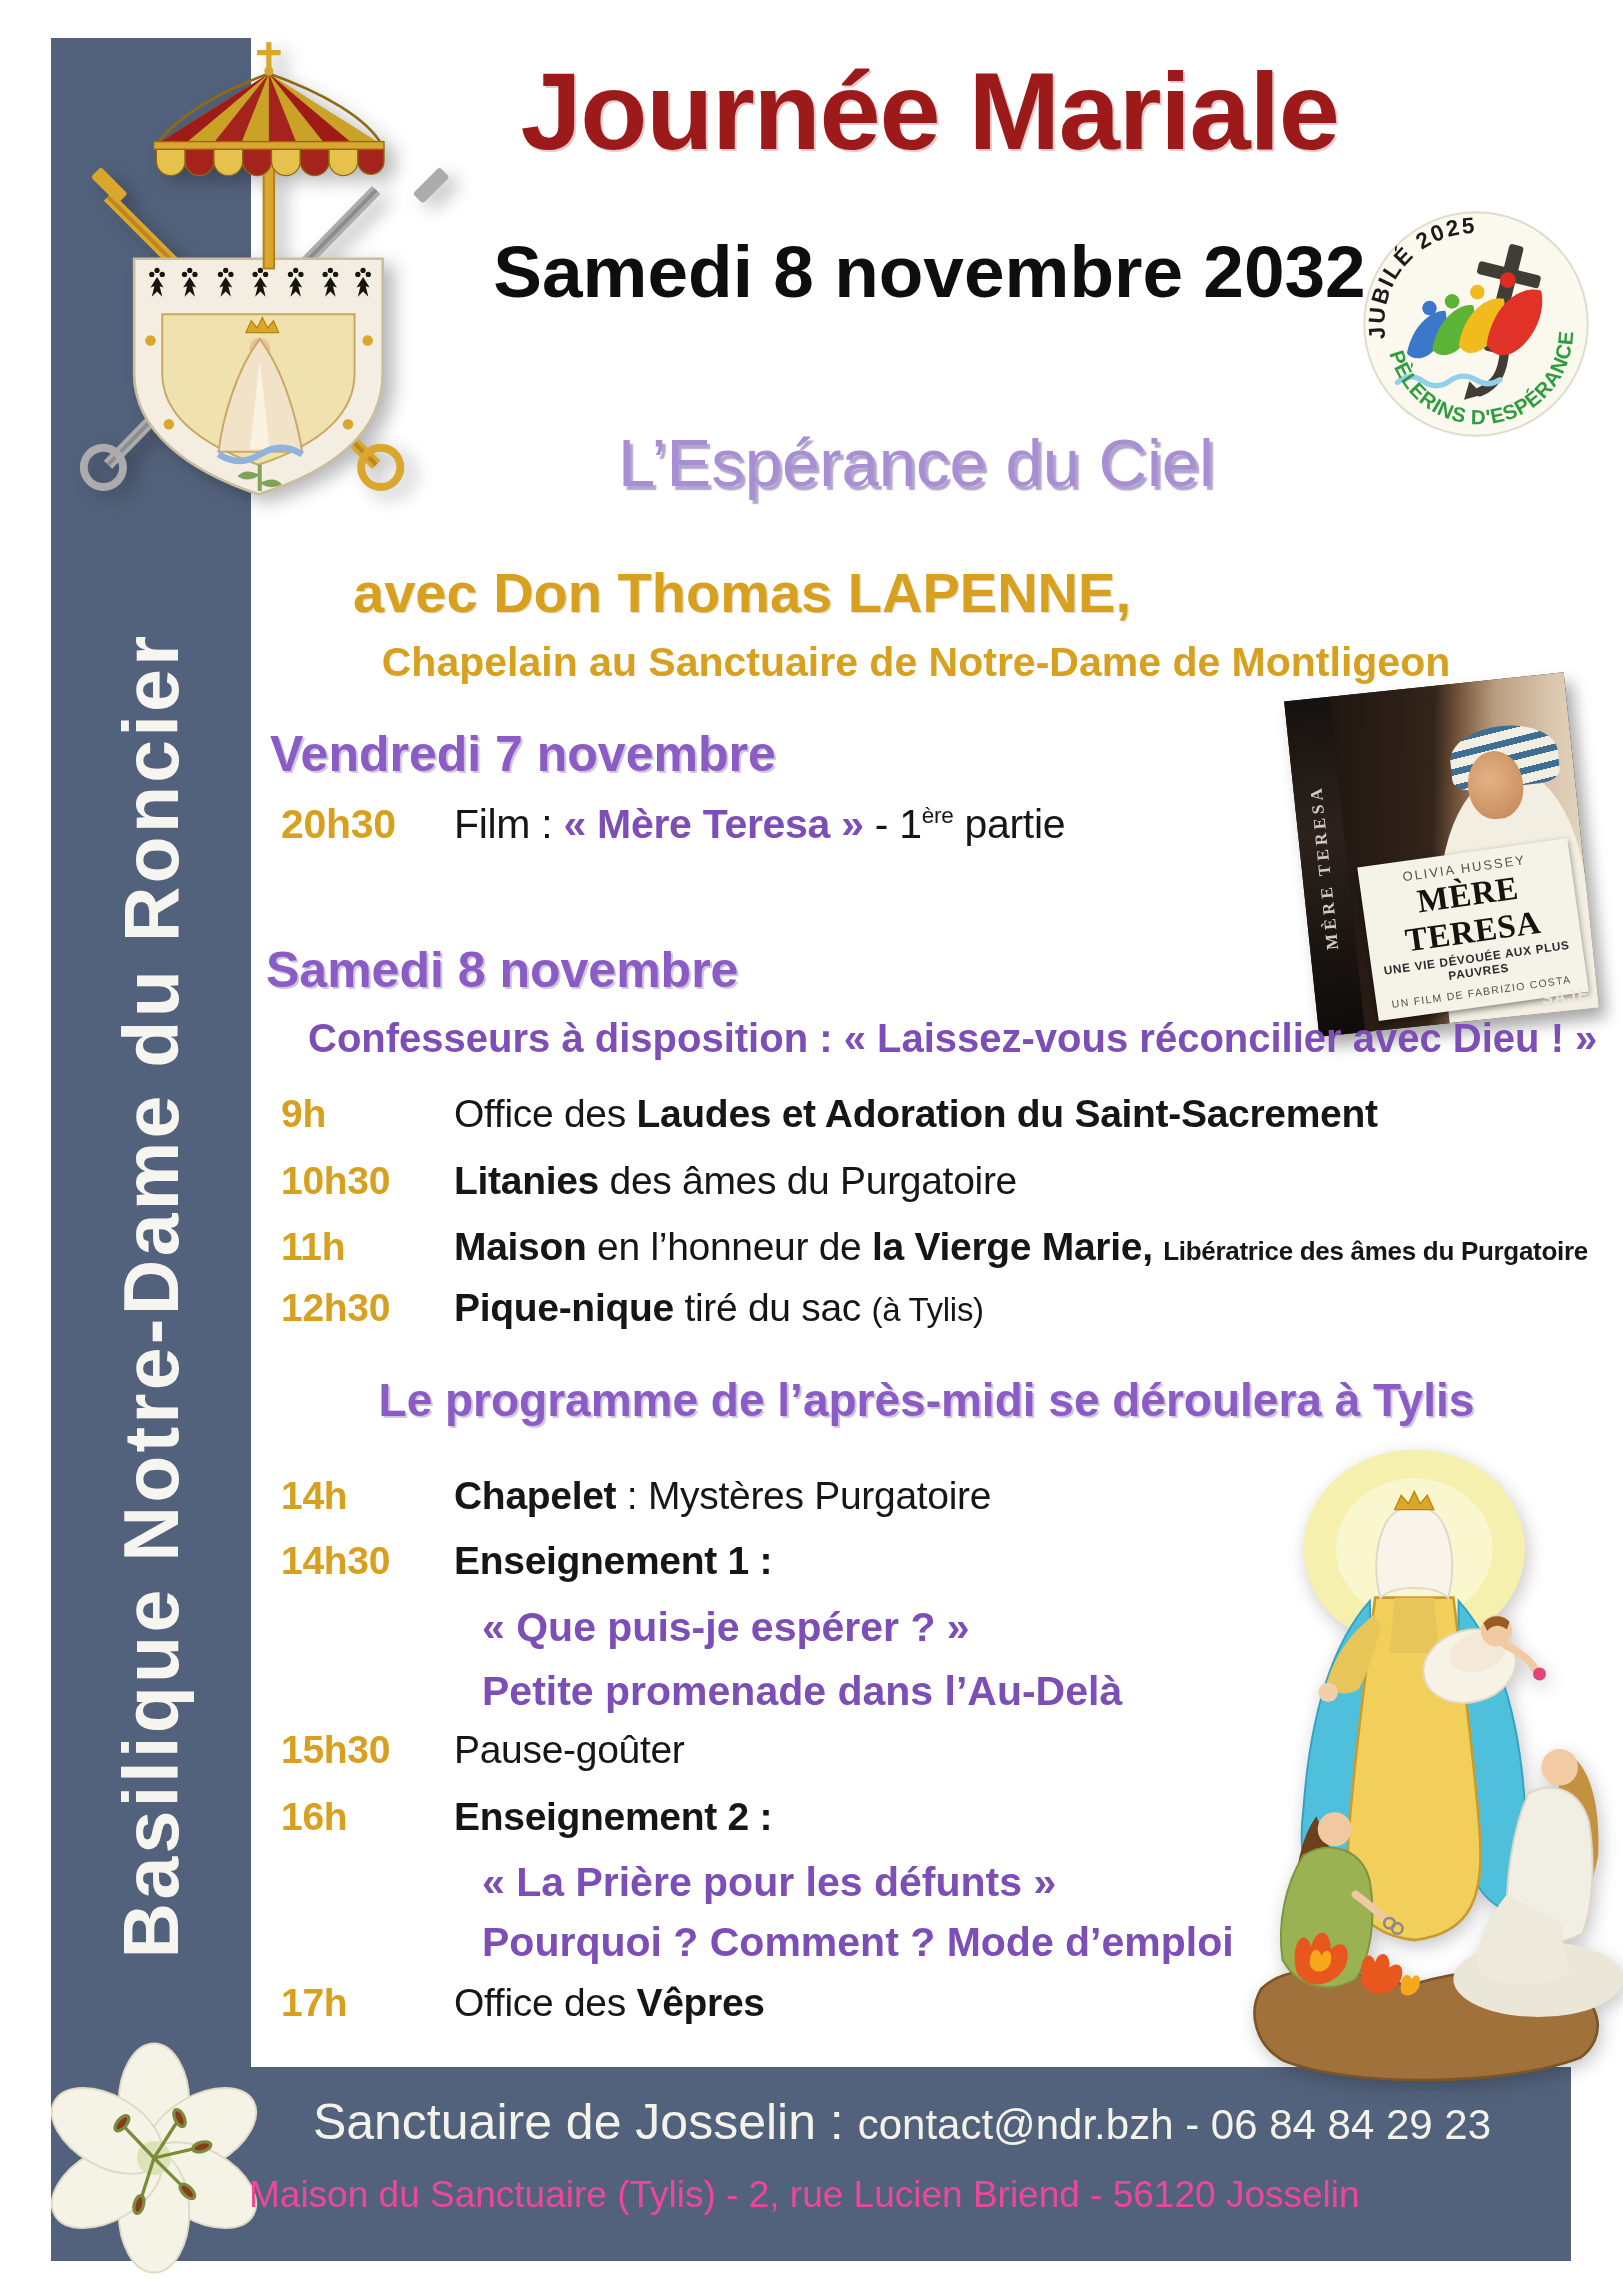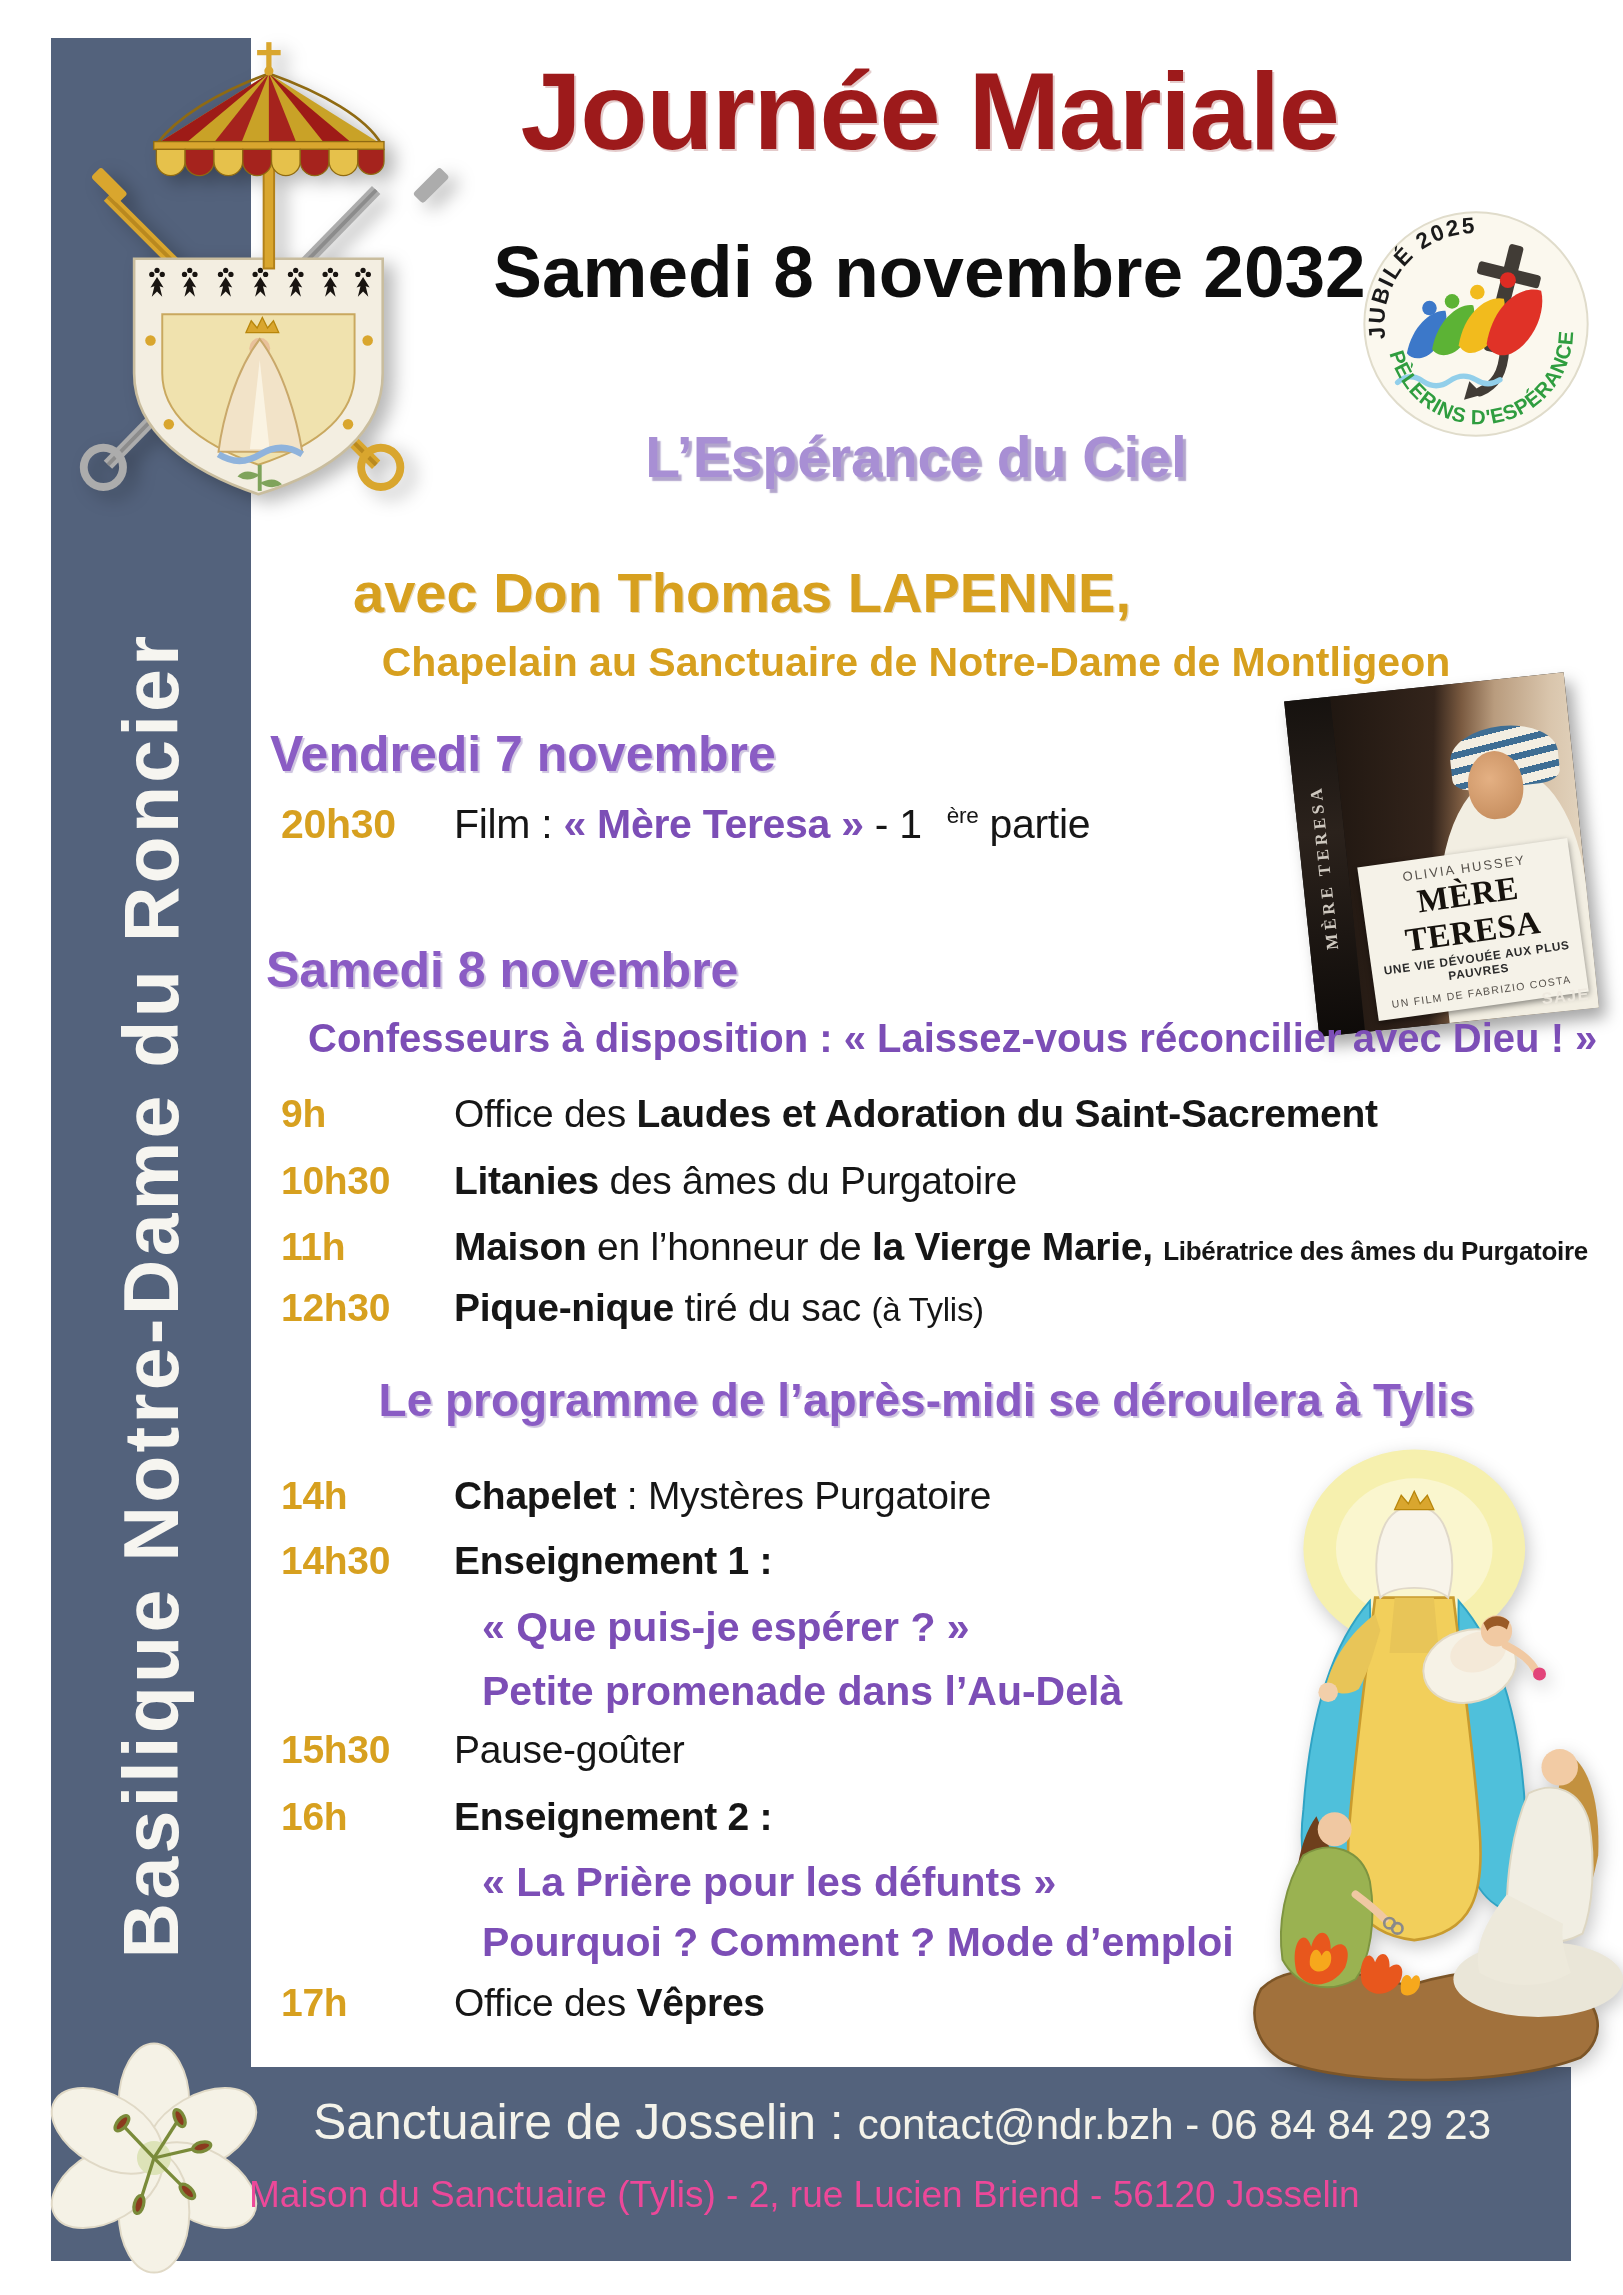--- a/index.html
+++ b/index.html
@@ -13,21 +13,21 @@
   .footerband{left:51px;top:2067px;width:1520px;height:194px;background:#53627C;}
   .sidebar-label{left:-569px;top:1251px;width:1440px;text-align:center;
         transform:rotate(-90deg);color:#F6F5F0;font-size:77px;font-weight:600;
         letter-spacing:3.3px;white-space:nowrap;}
 
   
   .title{left:393px;top:47px;width:1073px;text-align:center;font-size:110px;font-weight:700;
         color:#9D1A1B;letter-spacing:-1.3px;text-shadow:2px 2px 0 rgba(130,16,16,.22);}
   .date{left:393px;top:230px;width:1073px;text-align:center;font-size:73px;font-weight:700;
         color:#0E0E0E;}
-  .theme{left:353px;top:424px;width:1126px;text-align:center;font-size:57px;font-weight:700;
+  .theme{left:353px;top:424px;width:1126px;text-align:center;font-size:67px;font-weight:400;
         color:#A88FD4;text-shadow:3.3px 3.9px 1.3px rgba(84,55,142,.45);}
   .with{left:353px;top:560px;width:1126px;text-align:left;font-size:56px;font-weight:700;
         color:#D7A01F;text-shadow:1.3px 1.3px 0 rgba(151,104,12,.25);}
   .role{left:353px;top:639px;width:1126px;text-align:center;font-size:41px;font-weight:700;
         color:#D7A01F;}
 
   .heading{font-size:50px;font-weight:700;color:#8A5CC4;text-shadow:2px 2px 0.7px rgba(92,61,150,.30);
         white-space:nowrap;}
   .confessors{left:308px;top:1016px;font-size:40px;font-weight:700;color:#7C4EB6;white-space:nowrap;}
   .after-heading{left:275px;top:1373px;width:1303px;text-align:center;font-size:46px;font-weight:700;
@@ -35,21 +35,21 @@
 
   .row{left:281px;font-size:39px;color:#161616;white-space:nowrap;letter-spacing:-0.3px;}
   .row .time{display:inline-block;width:128px;text-align:left;margin-right:45px;}
   .time{color:#D7A01F;font-weight:700;}
   .b{font-weight:700;}
   .bsmall{font-weight:700;font-size:26px;}
   .small{font-size:33px;}
   .purple-b{color:#7C4EB6;font-weight:700;}
   .pline{left:482px;font-size:41px;font-weight:700;color:#7C4EB6;white-space:nowrap;}
   .indent{left:458px;}
-  .sup{font-size:0.55em;vertical-align:super;margin-left:25px;}
+  .sup{font-size:0.55em;vertical-align:super;}
   .film{font-size:41px;}
 
   
   .dvd{left:1301px;top:686px;width:281px;height:337px;transform:rotate(-6deg);
        box-shadow:6.5px 10.5px 15.7px rgba(0,0,0,.35);display:flex;background:#111;}
   .dvd-spine{width:46px;background:linear-gradient(180deg,#16120F,#2B221C 40%,#0E0B09);
        display:flex;}
   .dvd-spine-text{writing-mode:vertical-rl;transform:rotate(180deg);margin:auto;
        color:#CFC9C0;font-family:"Liberation Serif",serif;font-size:17px;font-weight:700;
        letter-spacing:3.9px;}

